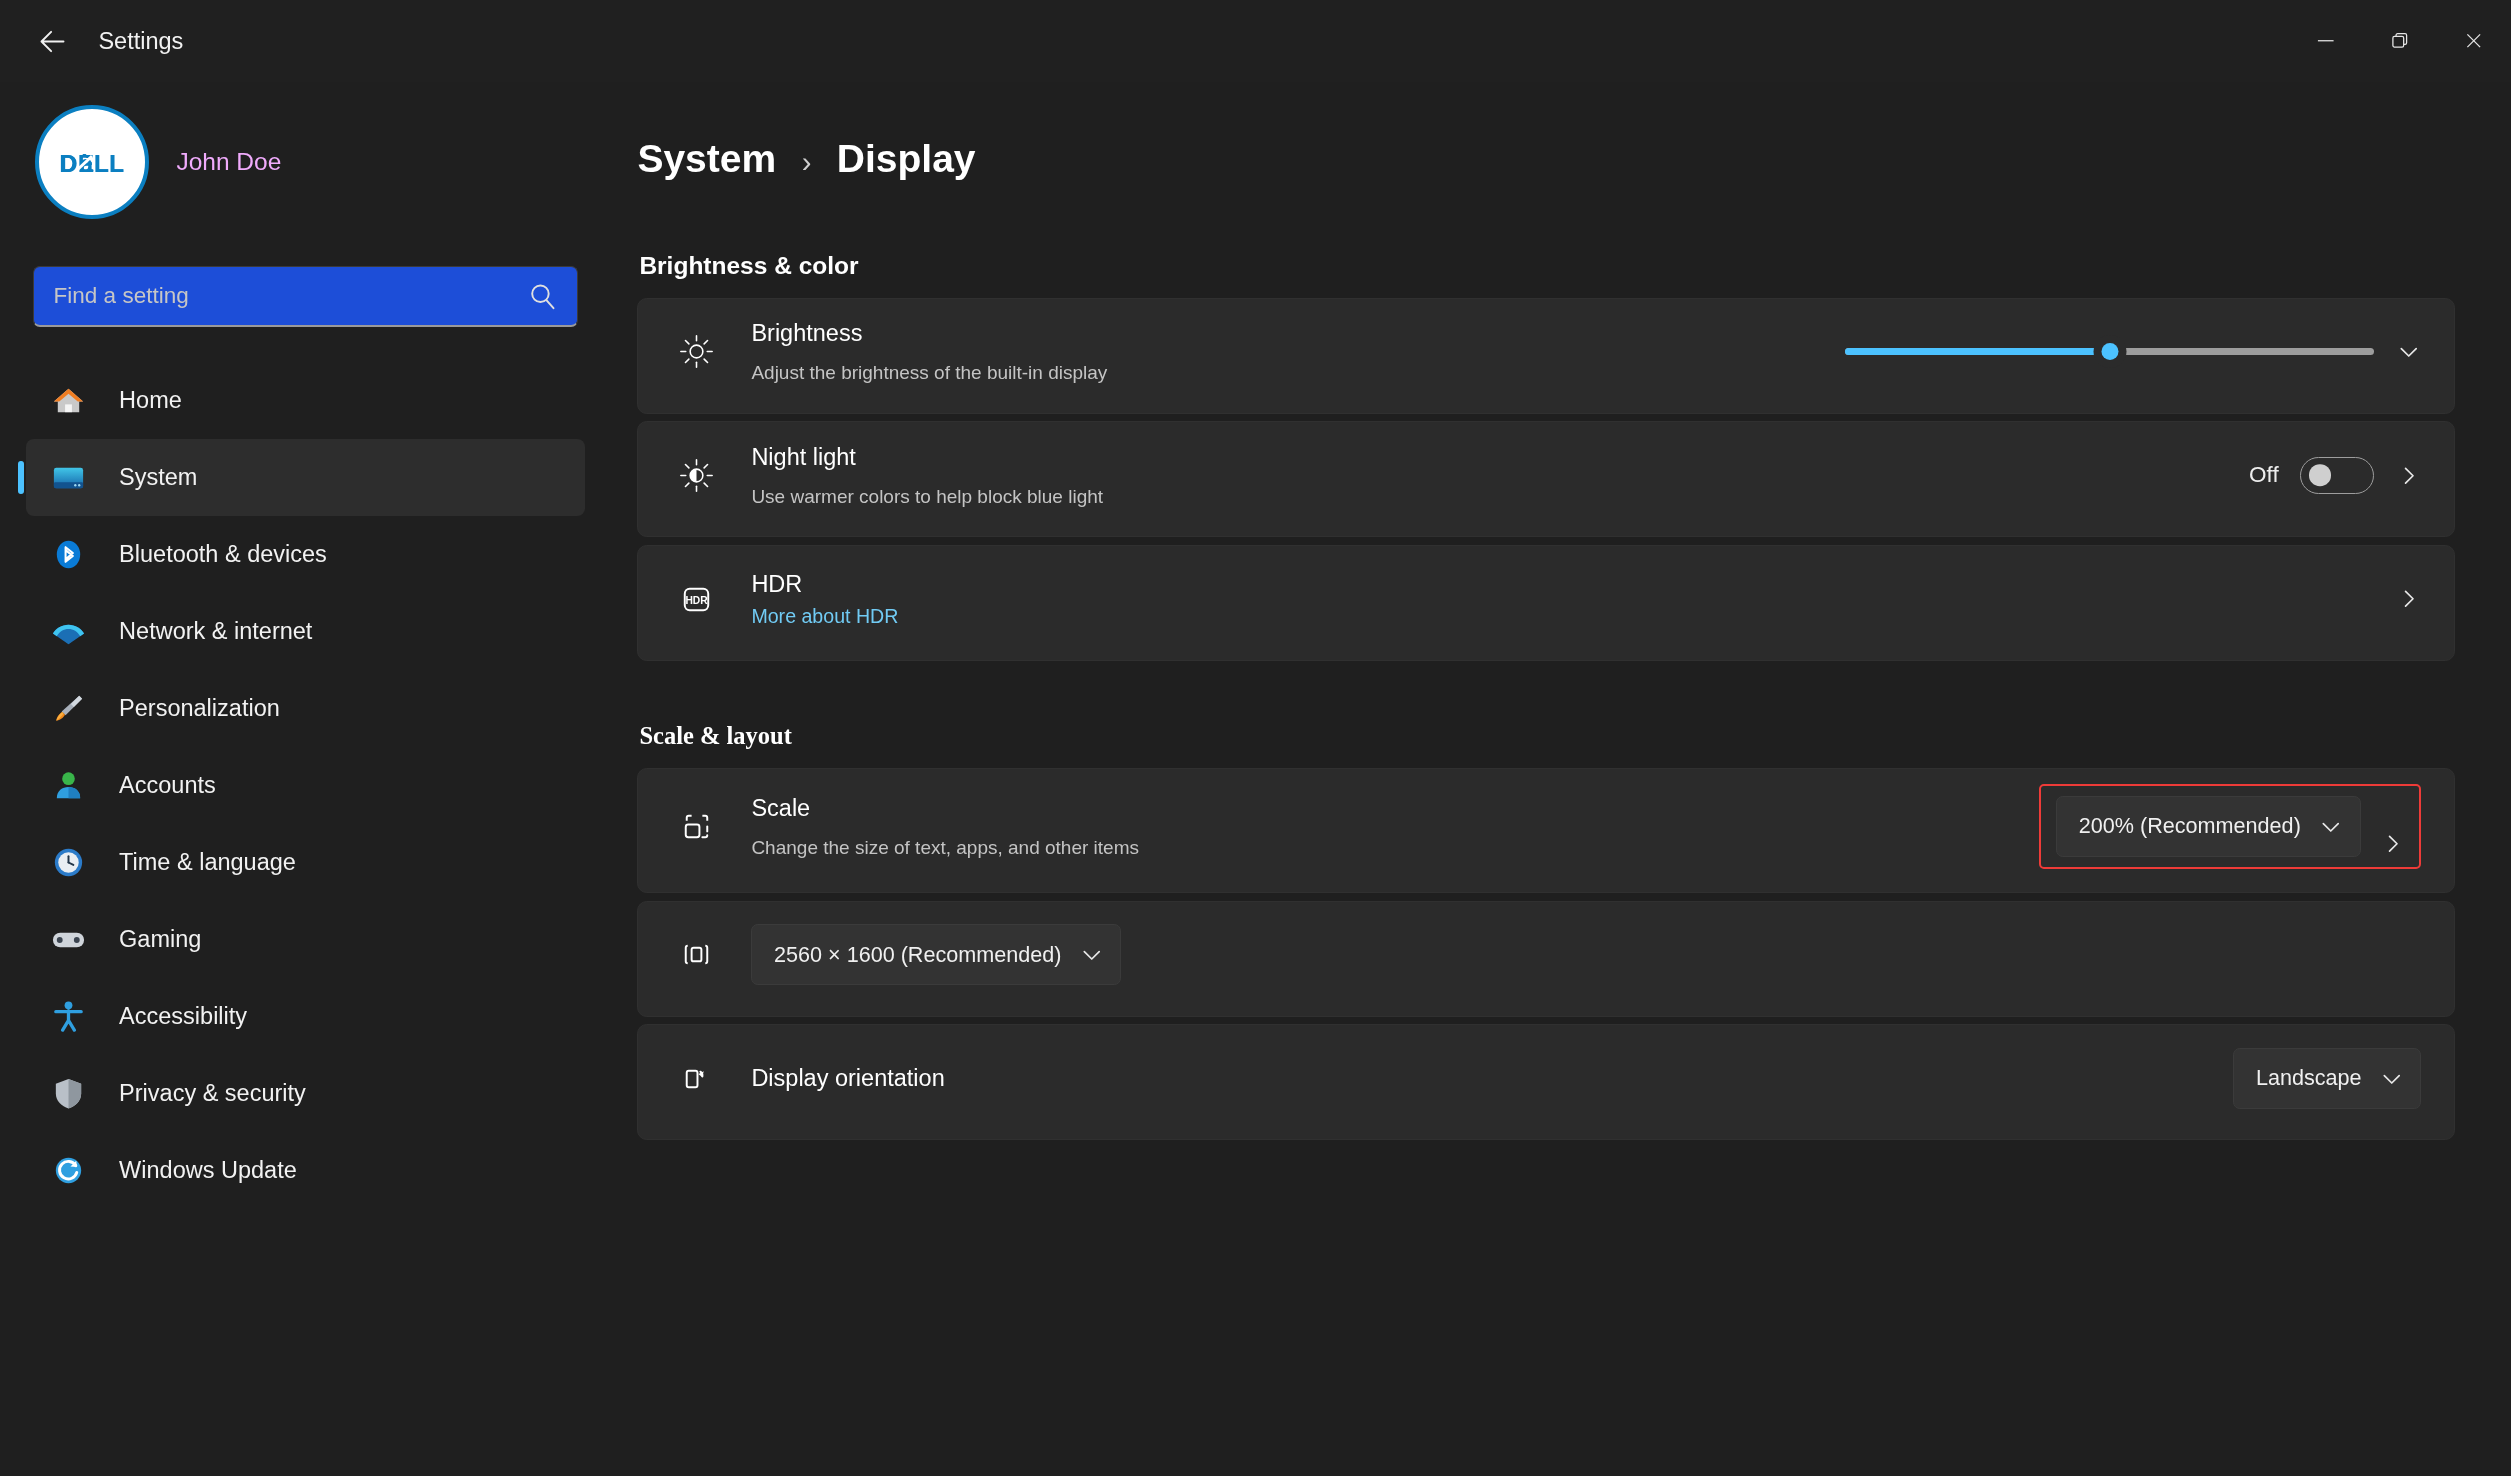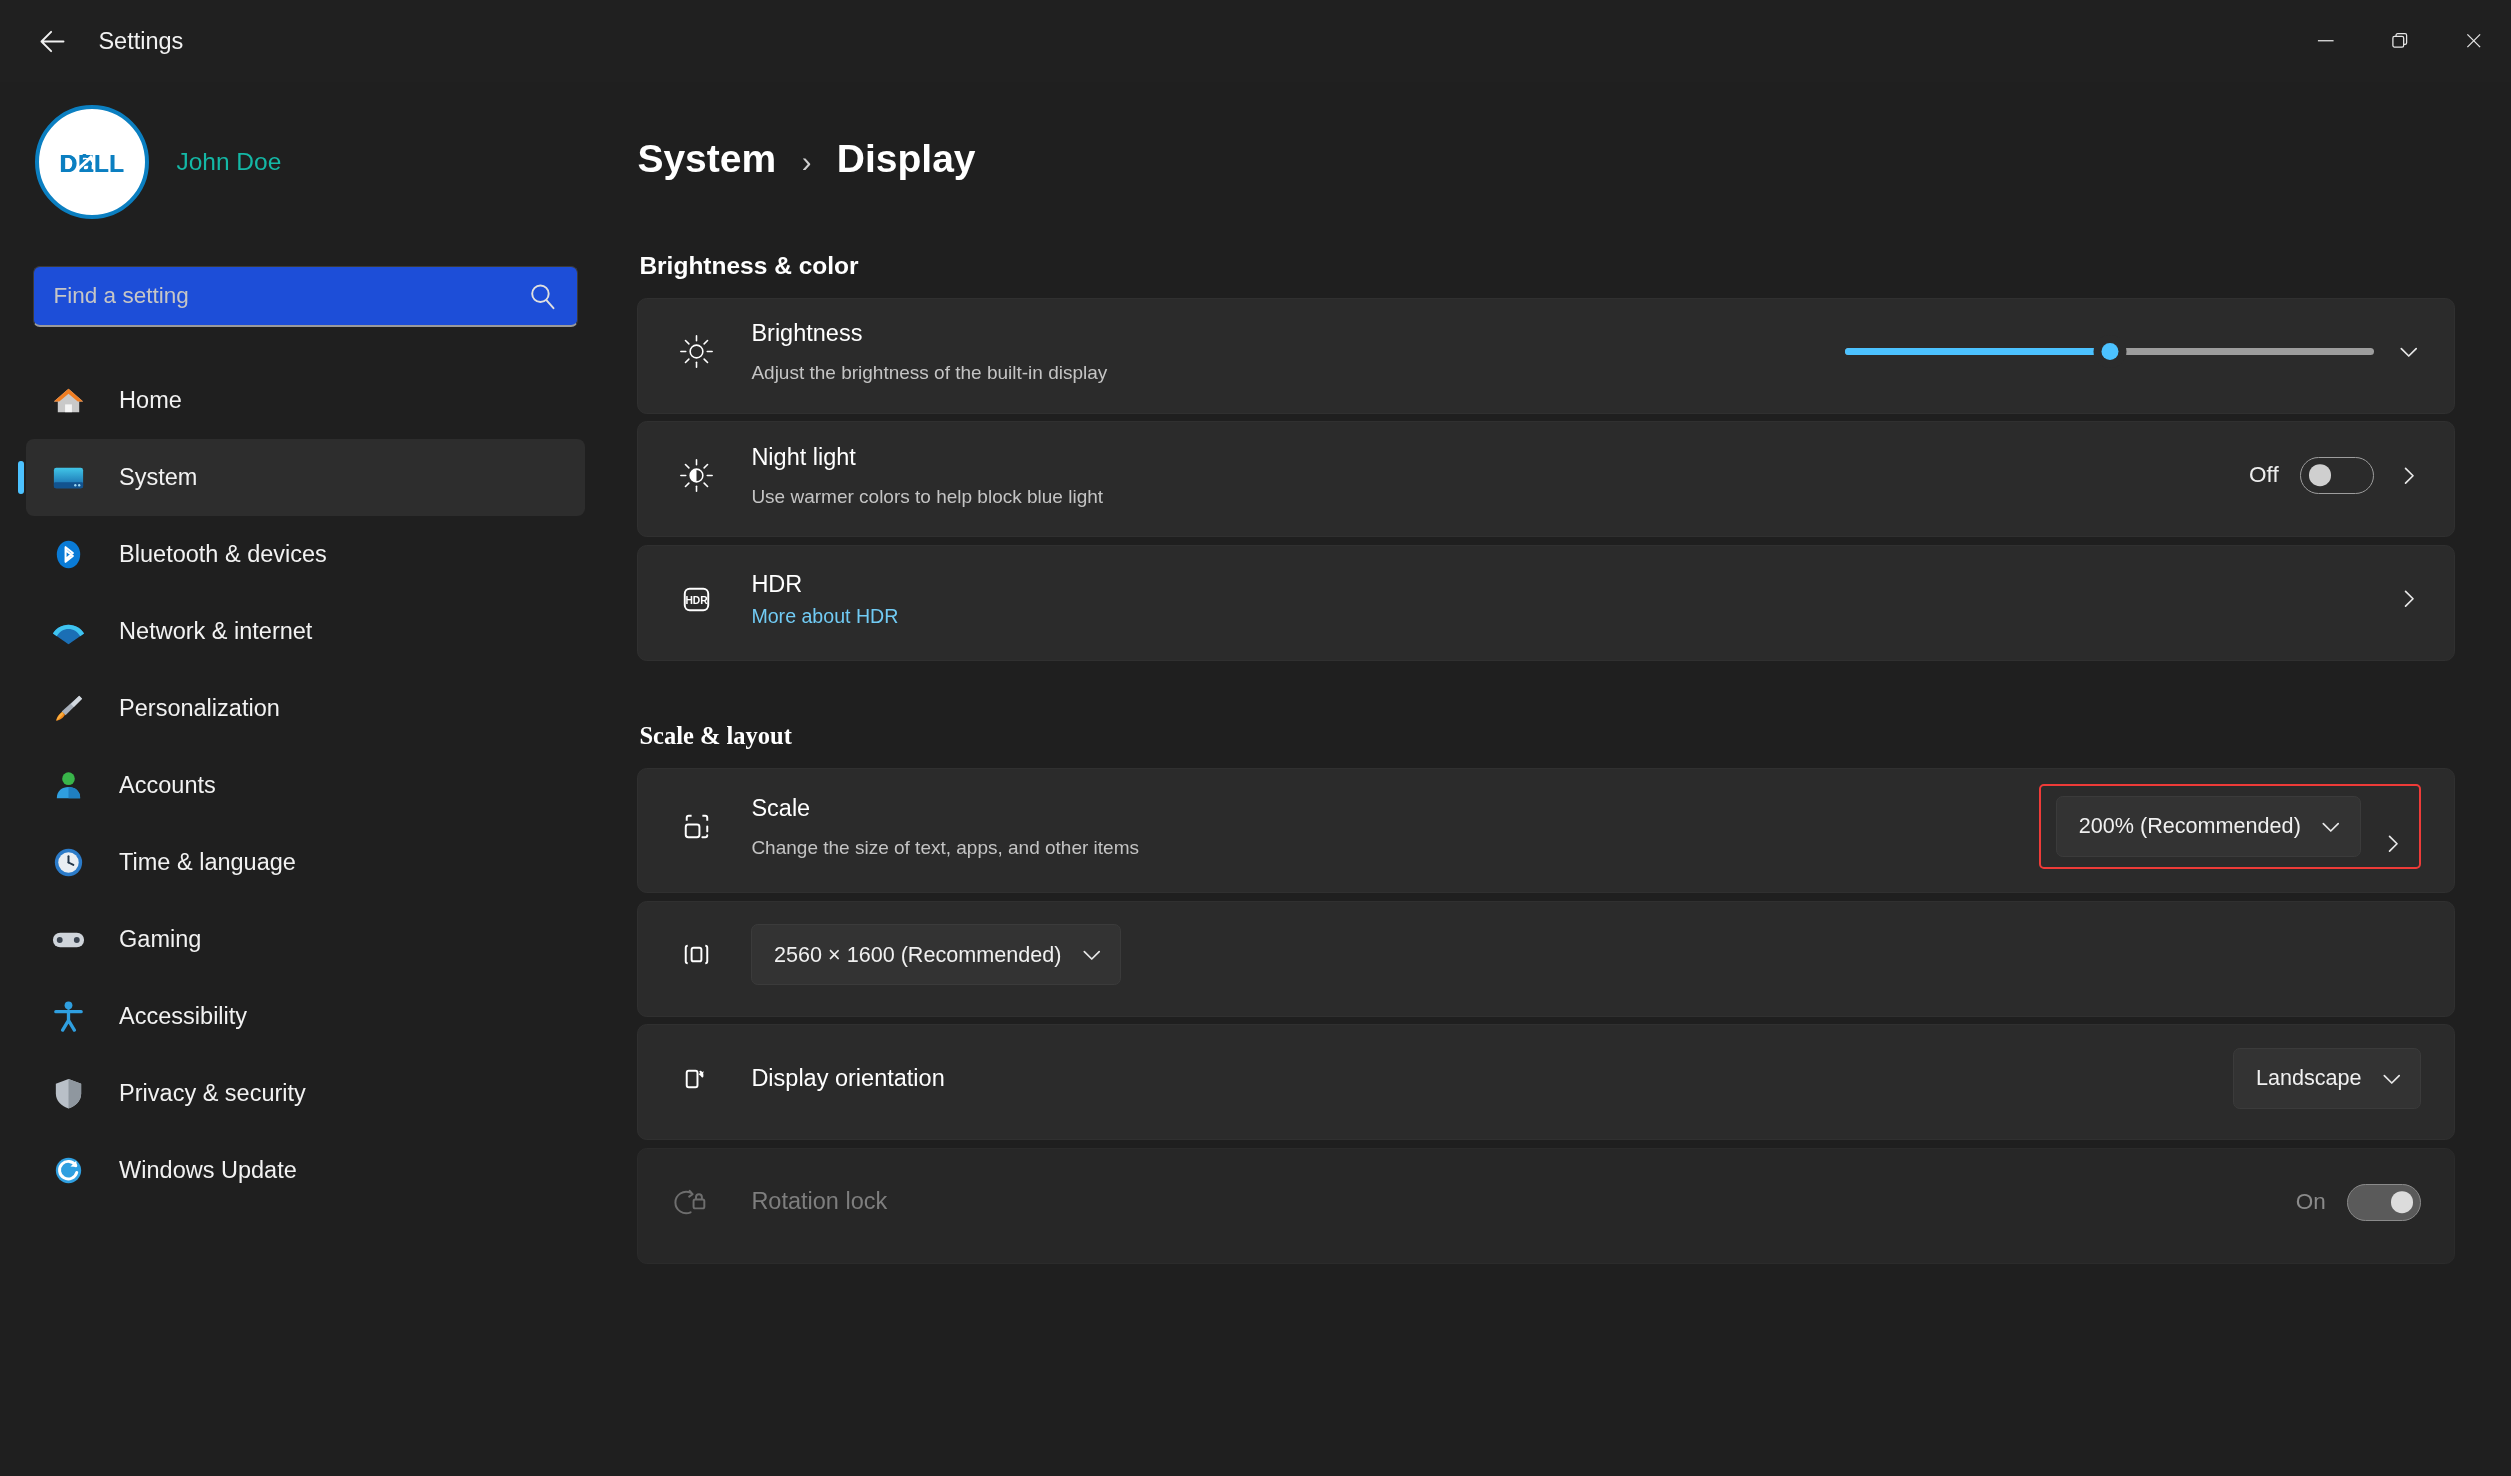--- a/index.html
+++ b/index.html
@@ -40,21 +40,21 @@
     padding-top:9.8px; position:relative;
   }
   .profile { display:flex; align-items:center; padding:13.7px 0 0 35px; }
   .avatar {
     width:114px; height:114px; border-radius:50%;
     background:#ffffff; border:4.9px solid #0b7fc1;
     display:flex; align-items:center; justify-content:center;
     overflow:hidden;
   }
   .avatar svg { display:block; }
-  .profile-name { font-size:24.5px; margin-left:27.4px; color:#14b8a6; }
+  .profile-name { font-size:24.5px; margin-left:27.4px; color:#f0abfc; }
 
   .searchbox {
     margin:47px 0 0 33px; width:545px; height:61px;
     background:#1d4ed8; border:1px solid #3a3a3a;
     border-bottom:2px solid #9a9a9a;
     border-radius:6.9px; display:flex; align-items:center;
     padding:0 17.6px 0 19.6px;
   }
   .searchbox input {
     flex:1; background:transparent; border:none; outline:none;
@@ -506,35 +506,16 @@
       <div class="card-right">
         <div class="dropdown">
           <span class="dd-text">Landscape</span>
           <svg class="chev" viewBox="0 0 24 24" fill="none" stroke="#e8e8e8" stroke-width="1.6">
             <path d="M5 9 L12 16 L19 9" stroke-linecap="round" stroke-linejoin="round"></path>
           </svg>
         </div>
       </div>
     </div>
 
-    <div class="card disabled">
-      <span class="card-ico">
-        <svg width="43" height="43" viewBox="0 0 44 44" fill="none" stroke="#6e6e6e" stroke-width="2">
-          <path d="M16 12 a11 11 0 1 0 0 20" stroke-linecap="round"></path>
-          <path d="M15 10 L18 13.5 L14.5 16" stroke-linecap="round" stroke-linejoin="round"></path>
-          <rect x="19" y="19" width="11" height="9" rx="1.6"></rect>
-          <path d="M21.5 19 v-2.5 a3 3 0 0 1 6 0 V19"></path>
-        </svg>
-      </span>
-      <div class="card-text">
-        <div class="card-title">Rotation lock</div>
-      </div>
-      <div class="card-right">
-        <span class="toglabel dim">On</span>
-        <div class="toggle on">
-          <div class="knob"></div>
-        </div>
-      </div>
-    </div>
 
   </div>
 </div>
 
 
 </body></html>

